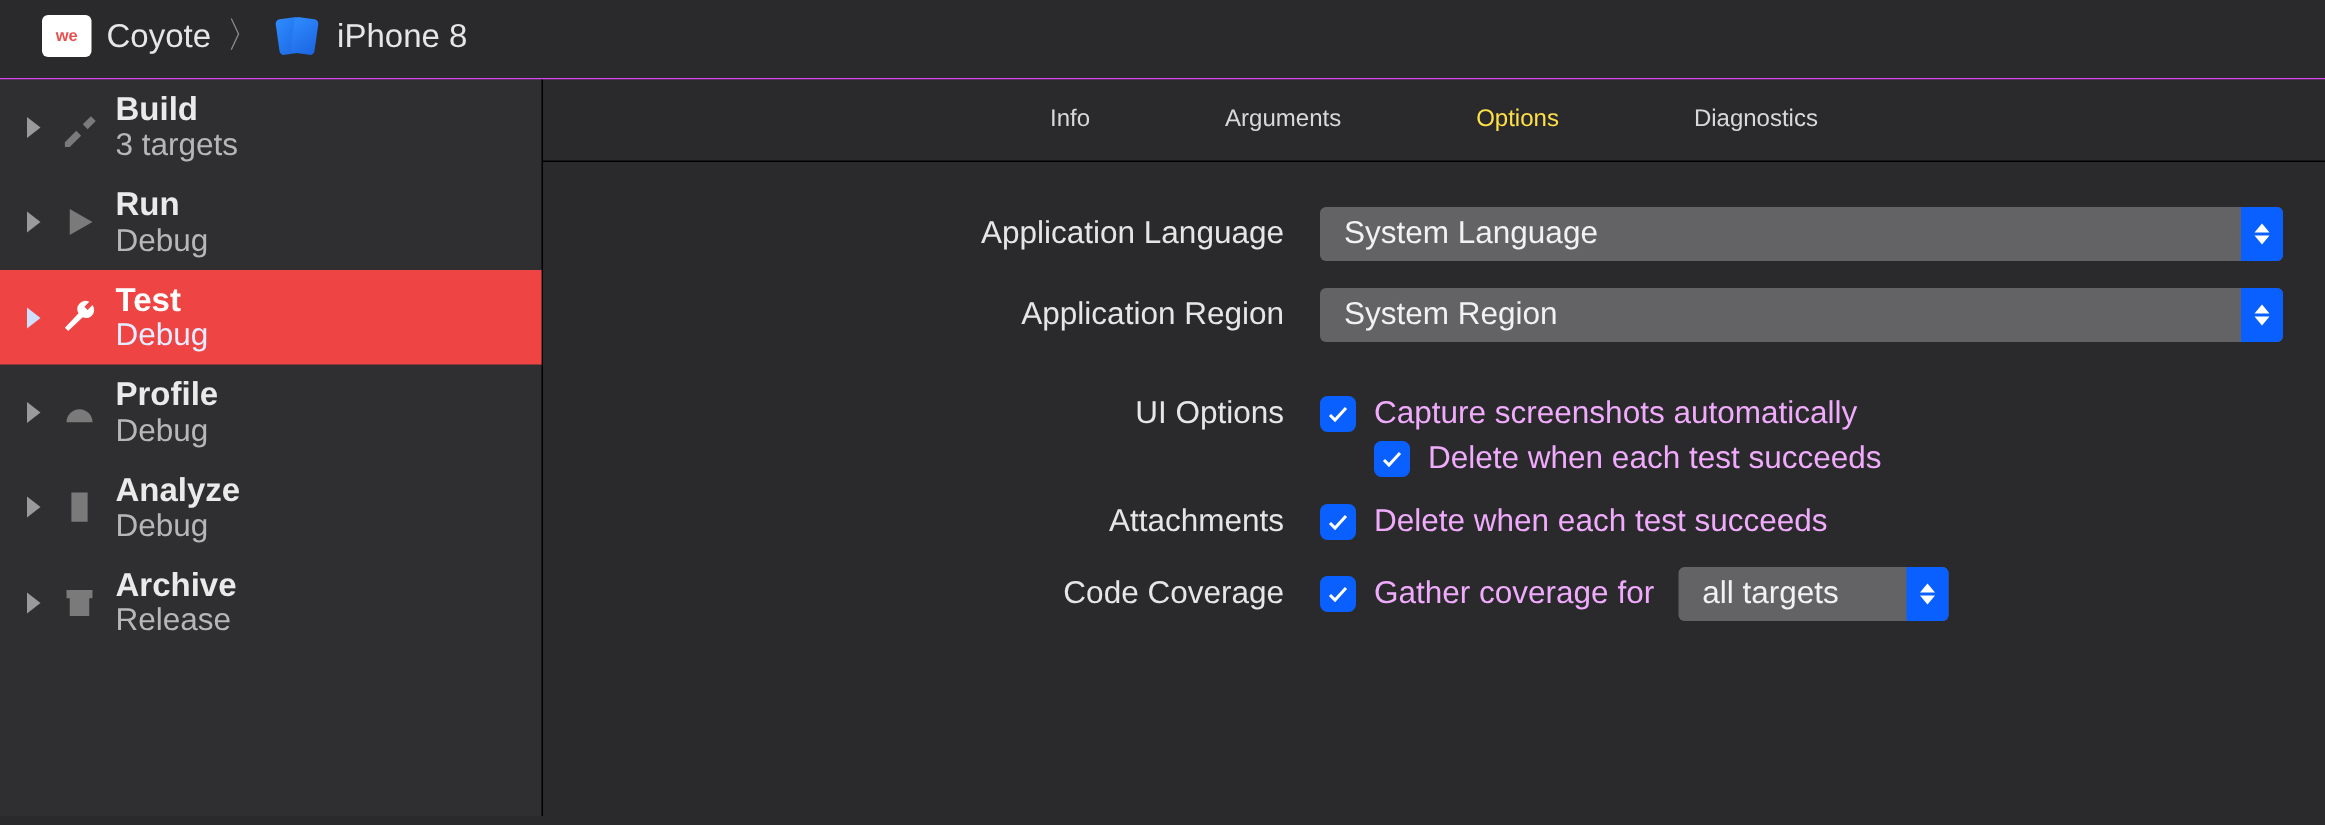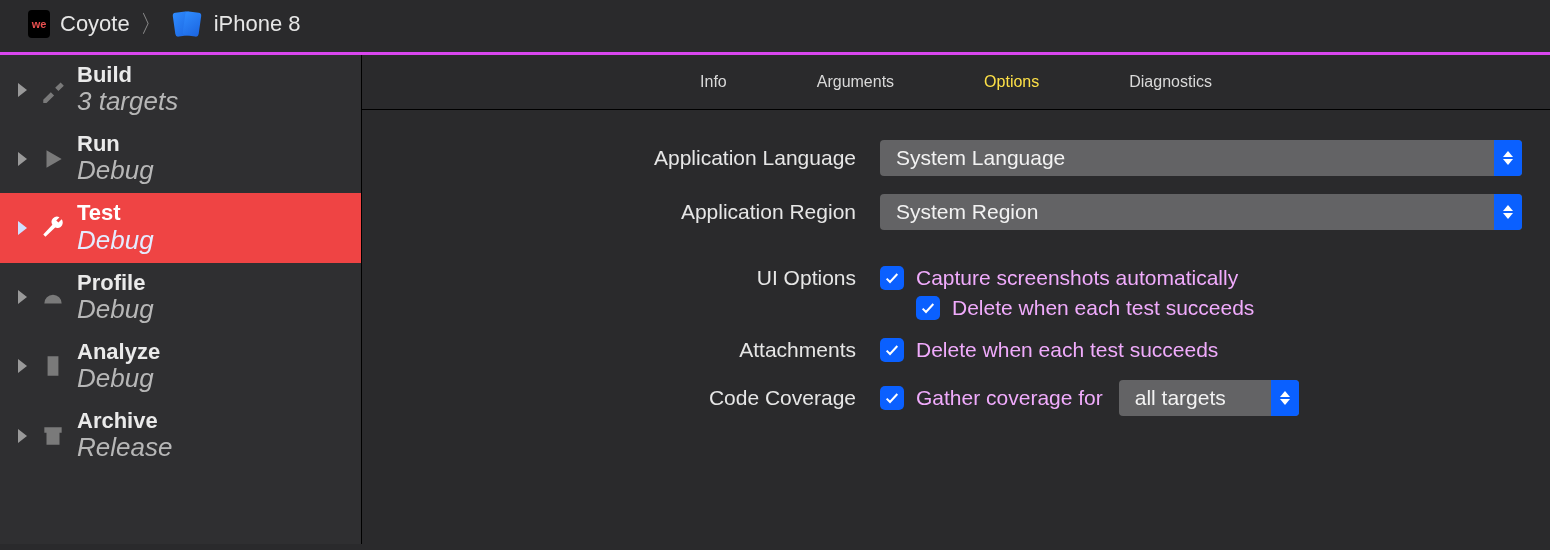--- a/index.html
+++ b/index.html
@@ -16,38 +16,38 @@
   .crumbs {
     display: flex;
     align-items: center;
     gap: 10px;
     padding: 10px 18px 14px 28px;
     font-size: 22px;
     color: #e6e6e6;
   }
   .crumbs .chev { color: #8a8a8a; font-size: 24px; line-height: 1; }
   .app-icon {
-    width: 22px; height: 28px; background:#000000; border-radius:4px;
+    width: 33px; height: 28px; background:#ffffff; border-radius:4px;
     display:inline-flex; align-items:center; justify-content:center;
     font-size:11px; font-weight:700; color:#e85050;
   }
   .device-icon {
     width: 30px; height: 26px; position: relative;
   }
   .device-icon::before, .device-icon::after {
     content:""; position:absolute; border-radius:3px;
     background: linear-gradient(135deg,#2f8cff,#1b64e0);
   }
   .device-icon::before { width:16px; height:24px; left:0;  top:1px; transform:rotate(-8deg); }
   .device-icon::after  { width:16px; height:24px; left:10px; top:1px; transform:rotate(8deg); }
 
   
   .panel {
     display:flex;
-    border-top:3px solid #d946ef;
+    border-top:1px solid #d946ef;
     height: calc(550px - 58px);
   }
 
   
   .sidebar {
     width: 362px;
     background: #2f2f31;
     border-right: 1px solid #000;
   }
   .side-item {
@@ -60,21 +60,21 @@
   .tri {
     width:0;height:0;border-top:7px solid transparent;border-bottom:7px solid transparent;
     border-left:9px solid #9a9a9a; margin-right:2px;
   }
   .side-item.selected .tri { border-left-color:#cfe0ff; }
   .side-icon { width:28px; height:26px; display:flex; align-items:center; justify-content:center; }
   .side-icon svg { width:26px; height:26px; fill:#7a7a7a; }
   .side-item.selected .side-icon svg { fill:#fff; }
   .side-text { display:flex; flex-direction:column; line-height:1.15; }
   .side-title { font-size:22px; font-weight:700; color:#eaeaea; }
-  .side-sub   { font-size:26px; color:#b7b7b7;font-style:italic; }
+  .side-sub   { font-size:21px; color:#b7b7b7; }
   .side-item.selected .side-title { color:#fff; }
   .side-item.selected .side-sub   { color:#e4ecff; }
 
   
   .content { flex:1; background:#2a2a2c; display:flex; flex-direction:column; }
 
   .tabs {
     display:flex; justify-content:center; gap:90px;
     padding: 18px 0 18px;
     border-bottom:1px solid #000;

